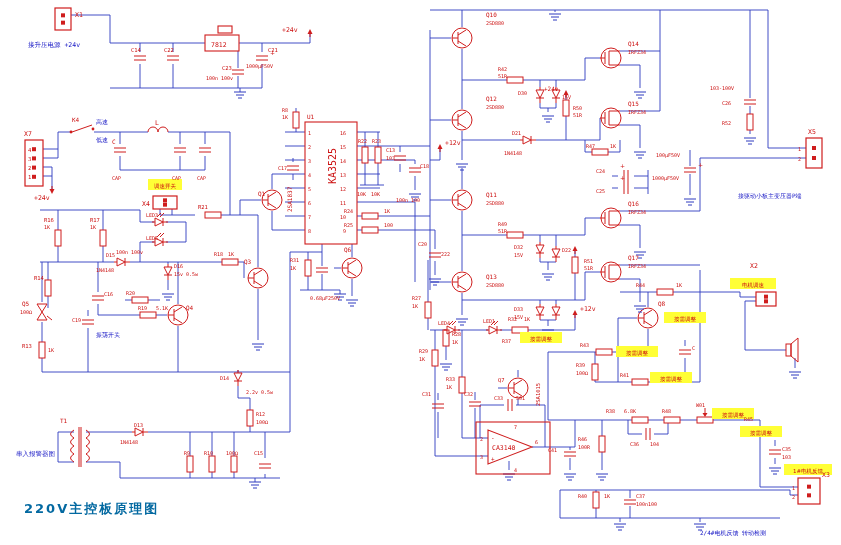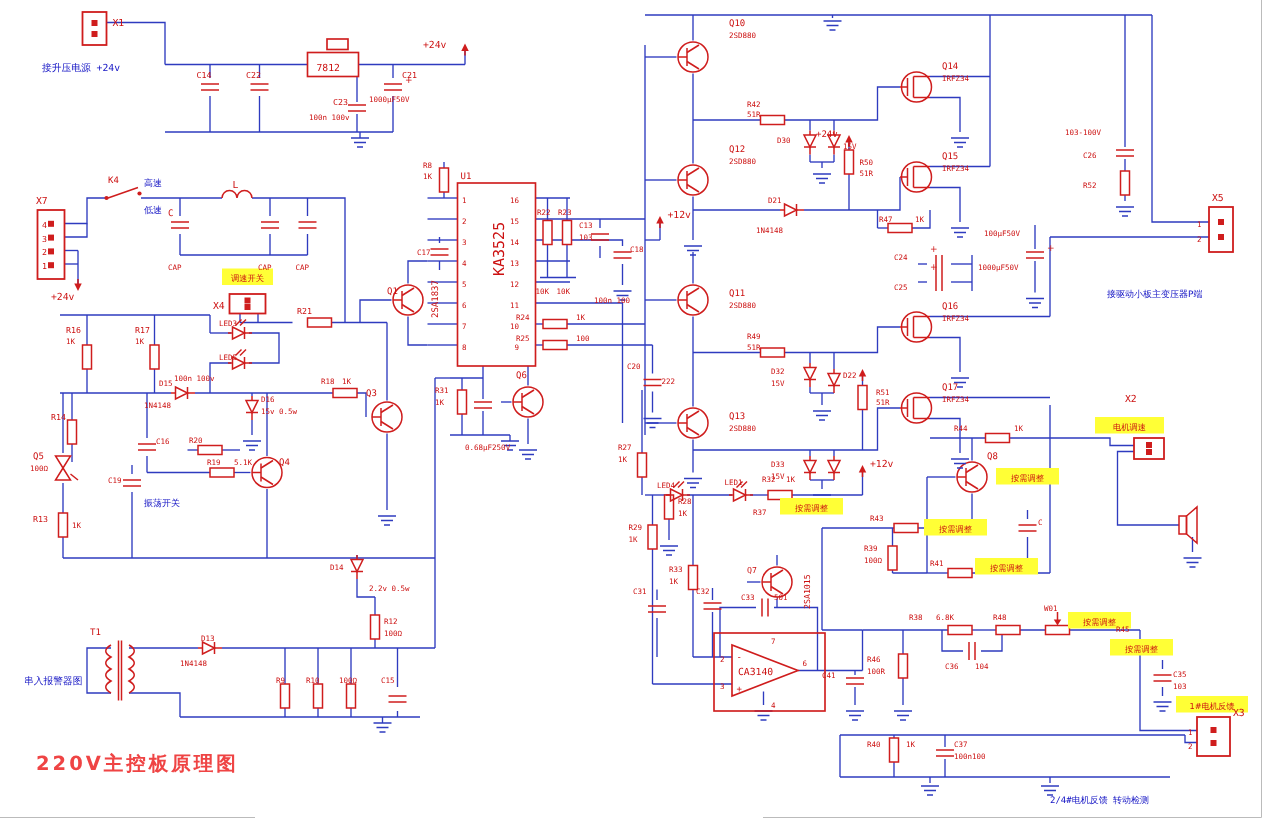--- a/index.html
+++ b/index.html
@@ -1,20 +1,20 @@
 <!DOCTYPE html>
 <html><head>
 <meta charset="utf-8">
 <style>
   html,body{margin:0;padding:0;background:#888;}
   .stage{position:relative;width:841px;height:545px;background:#ffffff;overflow:hidden;
          font-family:"DejaVu Sans",sans-serif;}
   svg{position:absolute;left:0;top:0;}
   .diagram-title{position:absolute;left:24px;top:500px;font-size:13px;font-weight:bold;
-     letter-spacing:2px;color:#ef4444;font-family:"DejaVu Sans",sans-serif;}
+     letter-spacing:2px;color:#0369a1;font-family:"DejaVu Sans",sans-serif;}
 </style>
 </head>
 <body>
 
 <div class="stage">
   <svg id="schematic" width="841" height="545" viewBox="0 0 841 545">
       <g>
         <polyline points="71,15 110,15 110,43" fill="none" stroke="#2e3bbf" stroke-width="0.9"></polyline>
         <polyline points="110,43 205,43" fill="none" stroke="#2e3bbf" stroke-width="0.9"></polyline>
         <polyline points="239,43 310,43" fill="none" stroke="#2e3bbf" stroke-width="0.9"></polyline>

